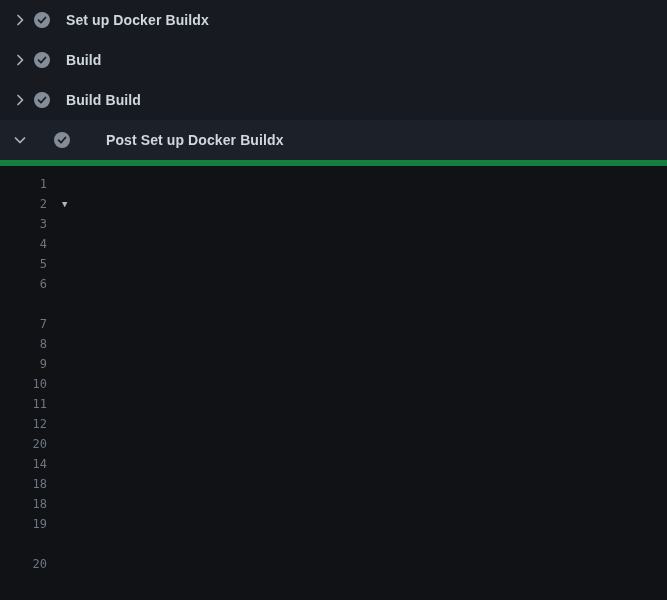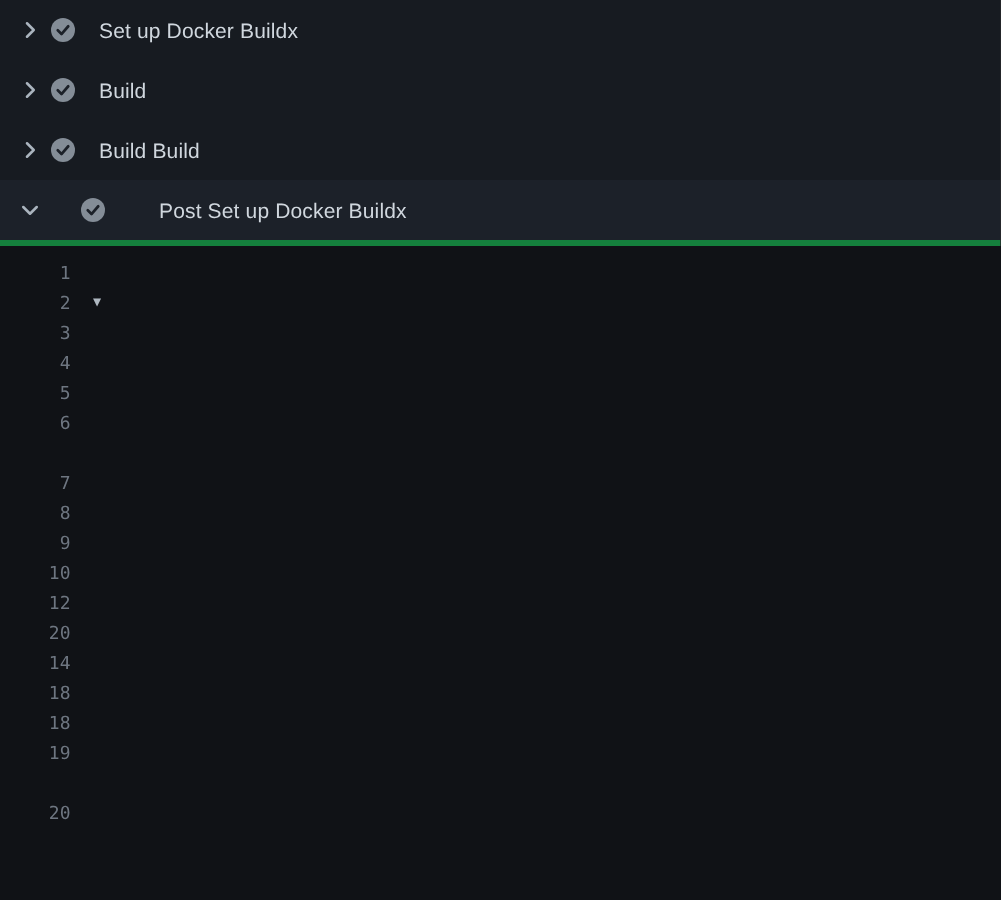--- a/index.html
+++ b/index.html
@@ -3,26 +3,26 @@
 <meta charset="utf-8">
 <style>
   html,body{margin:0;padding:0;}
   body{
     width:667px;height:600px;overflow:hidden;
     background:#101216;
     font-family:"Liberation Sans", sans-serif;
     -webkit-font-smoothing:antialiased;
   }
   
-  .steps{background:#737373;}
+  .steps{background:#737373;font-weight:bold;}
   .step-row{
     height:40px;display:flex;align-items:center;
     padding:0 12px;cursor:pointer;background:#171b21;
   }
-  .step-row.expanded{background:#1c2129;border-bottom:4px solid #15803d;gap:20px;}
+  .step-row.expanded{background:#1c2129;border-bottom:6px solid #15803d;gap:20px;}
   .chev{width:16px;height:16px;flex:0 0 16px;display:flex;align-items:center;justify-content:center;margin-right:6px;}
   .chev svg{display:block;}
   .step-row .chev-down{display:none;}
   .step-row.expanded .chev-down{display:flex;}
   .check{
     width:16px;height:16px;flex:0 0 16px;border-radius:50%;
     background:#848d97;display:flex;align-items:center;justify-content:center;
     margin-right:16px;
   }
   .step-label{
@@ -156,20 +156,25 @@
     <span class="ln">9</span>
     
     
   </div>
     <div class="log-row kind-log">
     <span class="ln">10</span>
     
     
   </div>
     <div class="log-row kind-log">
+    <span class="ln">11</span>
+    
+    
+  </div>
+    <div class="log-row kind-log">
     <span class="ln">12</span>
     
     
   </div>
     <div class="log-row kind-log">
     <span class="ln">20</span>
     
     
   </div>
     <div class="log-row kind-log">

